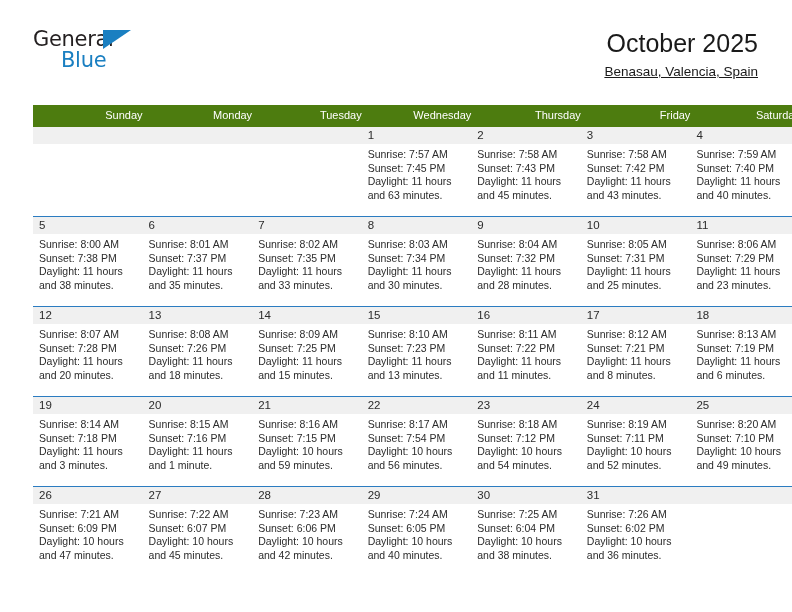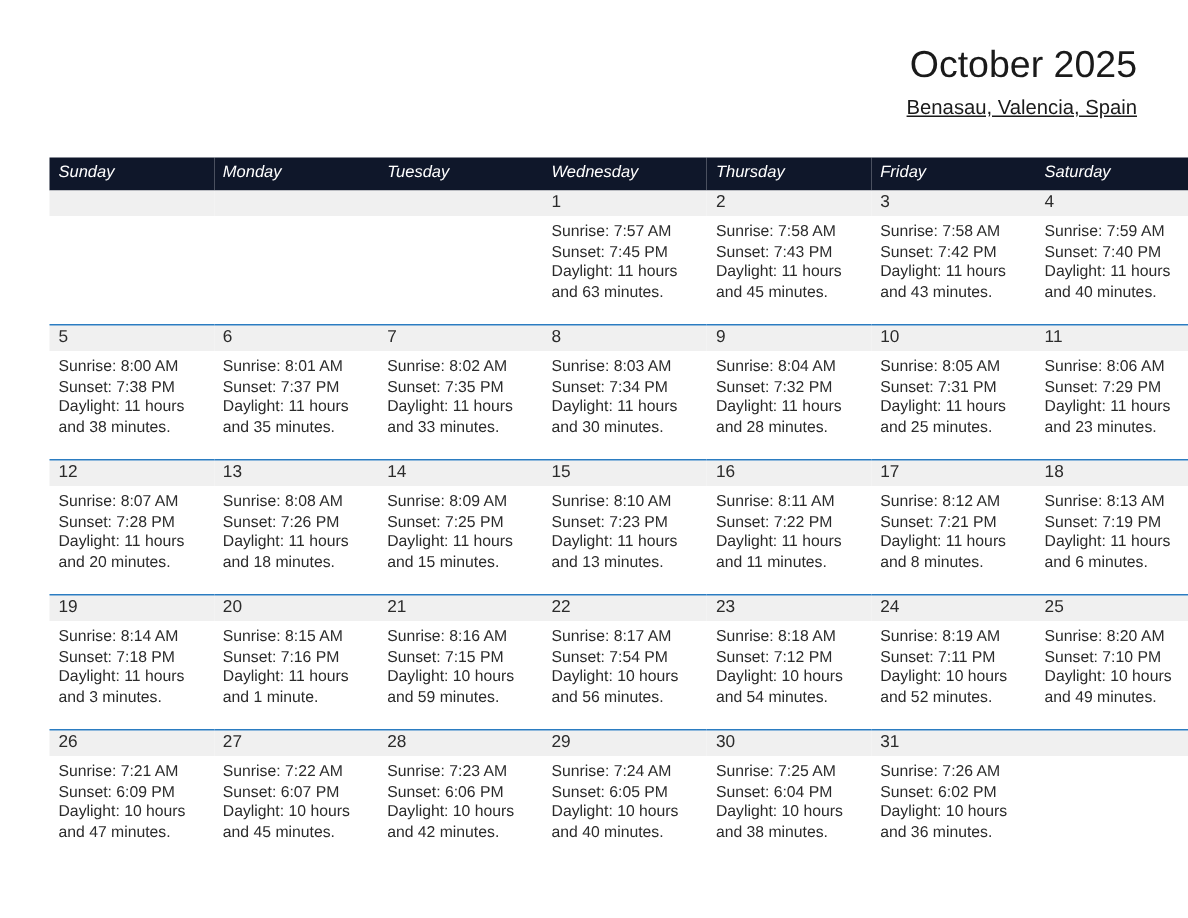--- a/index.html
+++ b/index.html
@@ -91,29 +91,28 @@
   
   .calendar {
     position: absolute;
     left: 33px;
     top: 105px;
     width: 725px;
     border-collapse: collapse;
     table-layout: fixed;
   }
   .calendar th {
-    background: #0f172a;
+    background: #4d7c0f;
     color: #ffffff;
     font-size: 11px;
     font-weight: normal;
-    text-align: left;
+    text-align: right;
     padding: 4px 0 5px 6px;
     line-height: 13px;
     width: 103.57px;
-    font-style: italic;
   }
   .calendar td {
     vertical-align: top;
     padding: 0;
     height: 89px;
     border-top: 1.5px solid #2b7cc1;
   }
   .calendar tbody tr:first-child td {
     border-top: none;
   }
@@ -139,20 +138,25 @@
     white-space: nowrap;
   }
 </style>
 </head>
 <body>
 
 <div class="page">
 
   <div class="header">
 
+    <div class="logo">
+      <span class="logo-general">General</span>
+      <span class="logo-tri"></span>
+      <span class="logo-blue">Blue</span>
+    </div>
 
     <div class="titles">
       <div class="month-title">October 2025</div>
       <div class="location-title">Benasau, Valencia, Spain</div>
     </div>
 
   </div>
 
   <table class="calendar">
     <thead>

